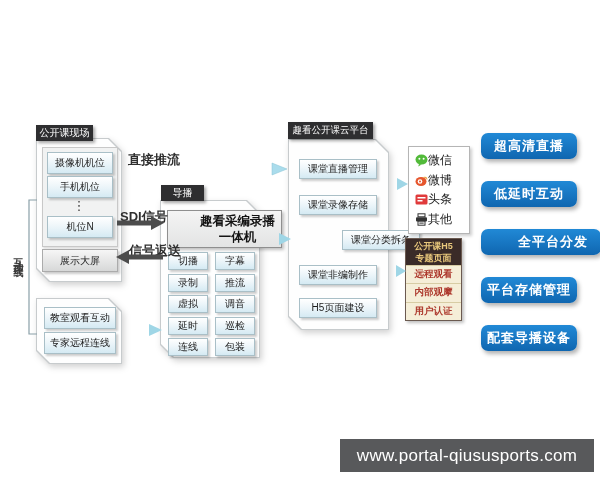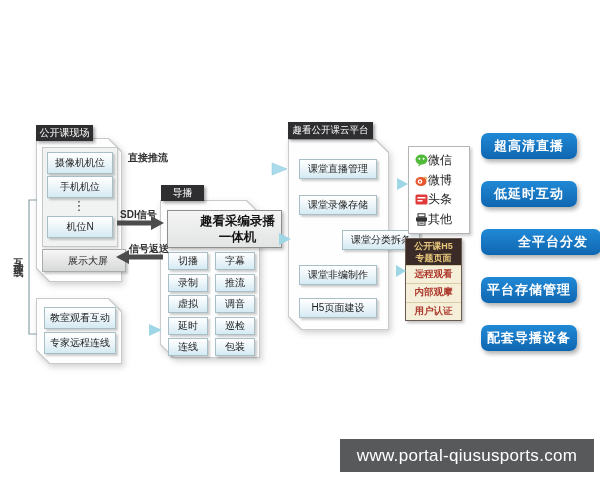--- a/index.html
+++ b/index.html
@@ -22,21 +22,21 @@
         background:linear-gradient(180deg,#ffffff 0%,#eef6fa 45%,#d5eaf3 100%);
         border:1px solid #a9bfc7;box-shadow:1.5px 2px 2px rgba(0,0,0,0.2);z-index:3;}
   .chip-gray{background:linear-gradient(180deg,#f6f6f6 0%,#d7d8d8 100%);border:1px solid #ababab;}
   .device{display:flex;flex-direction:column;align-items:center;justify-content:center;
         font-size:12.5px;font-weight:600;color:#141414;line-height:1.3;
         background:linear-gradient(180deg,#f4f4f4,#e3e4e4);border:1px solid #8f8f8f;
         box-shadow:2px 2px 3px rgba(0,0,0,0.25);z-index:3;padding-left:26px;}
   .dots{font-size:13px;color:#444;line-height:1;display:flex;align-items:center;justify-content:center;z-index:3;}
   .vlabel{writing-mode:vertical-rl;text-orientation:upright;font-size:10px;font-weight:bold;
         color:#3a3a3a;letter-spacing:3px;z-index:3;}
-  .alabel{font-size:10px;font-weight:bold;color:#2f2f2f;z-index:5;white-space:nowrap;}
+  .alabel{font-size:13px;font-weight:bold;color:#2f2f2f;z-index:5;white-space:nowrap;}
   .feature{display:flex;align-items:center;justify-content:center;color:#fff;
         font-size:13px;font-weight:bold;border-radius:7px;letter-spacing:1px;
         background:linear-gradient(180deg,#2189d6 0%,#0f66b0 100%);
         box-shadow:2px 3px 4px rgba(0,0,0,0.3);z-index:3;}
   .chanbox{background:#fff;border:1px solid #b5b5b5;box-shadow:2px 2px 3px rgba(0,0,0,0.2);
         display:flex;flex-direction:column;justify-content:space-evenly;padding:2px 0 2px 6px;z-index:3;}
   .chanrow{display:flex;align-items:center;font-size:12px;color:#222;}
   .h5{border:1px solid #6b5a50;box-shadow:2px 2px 3px rgba(0,0,0,0.25);display:flex;
       flex-direction:column;z-index:3;overflow:hidden;}
   .h5-hdr{background:#3a2b28;color:#e9c87c;font-size:9px;font-weight:bold;text-align:center;
@@ -66,21 +66,21 @@
 
   <div class="abs hdr" style="left:36px;top:125px;width:57px;height:16px;">公开课现场</div>
   <div class="abs hdr" style="left:161px;top:185px;width:43px;height:16px;">导播</div>
   <div class="abs hdr" style="left:288px;top:122px;width:85px;height:17px;font-size:9.5px;">趣看公开课云平台</div>
 
   <div class="abs panel" style="left:42px;top:147px;width:74px;height:98px;"></div>
   <div class="abs chip" style="left:47px;top:152px;width:64px;height:20px;">摄像机机位</div>
   <div class="abs chip" style="left:47px;top:176px;width:64px;height:20px;">手机机位</div>
   <div class="abs dots" style="left:70px;top:197px;width:18px;height:17px;">⋮</div>
   <div class="abs chip" style="left:47px;top:216px;width:64px;height:20px;">机位N</div>
-  <div class="abs chip chip-gray" style="left:42px;top:249px;width:74px;height:21px;padding-left:8px;">展示大屏</div>
+  <div class="abs chip chip-gray" style="left:42px;top:249px;width:74px;height:21px;">展示大屏</div>
 
   <div class="abs chip" style="left:44px;top:307px;width:70px;height:20px;">教室观看互动</div>
   <div class="abs chip" style="left:44px;top:332px;width:70px;height:20px;">专家远程连线</div>
   <div class="abs vlabel" style="left:11px;top:250px;">互动连线</div>
 
   <div class="abs device" style="left:167px;top:210px;width:87px;height:36px;">
     <span>趣看采编录播</span>
     <span>一体机</span>
   </div>
   <div class="abs chip" style="left:168px;top:252px;width:38px;height:16px;">切播</div>

